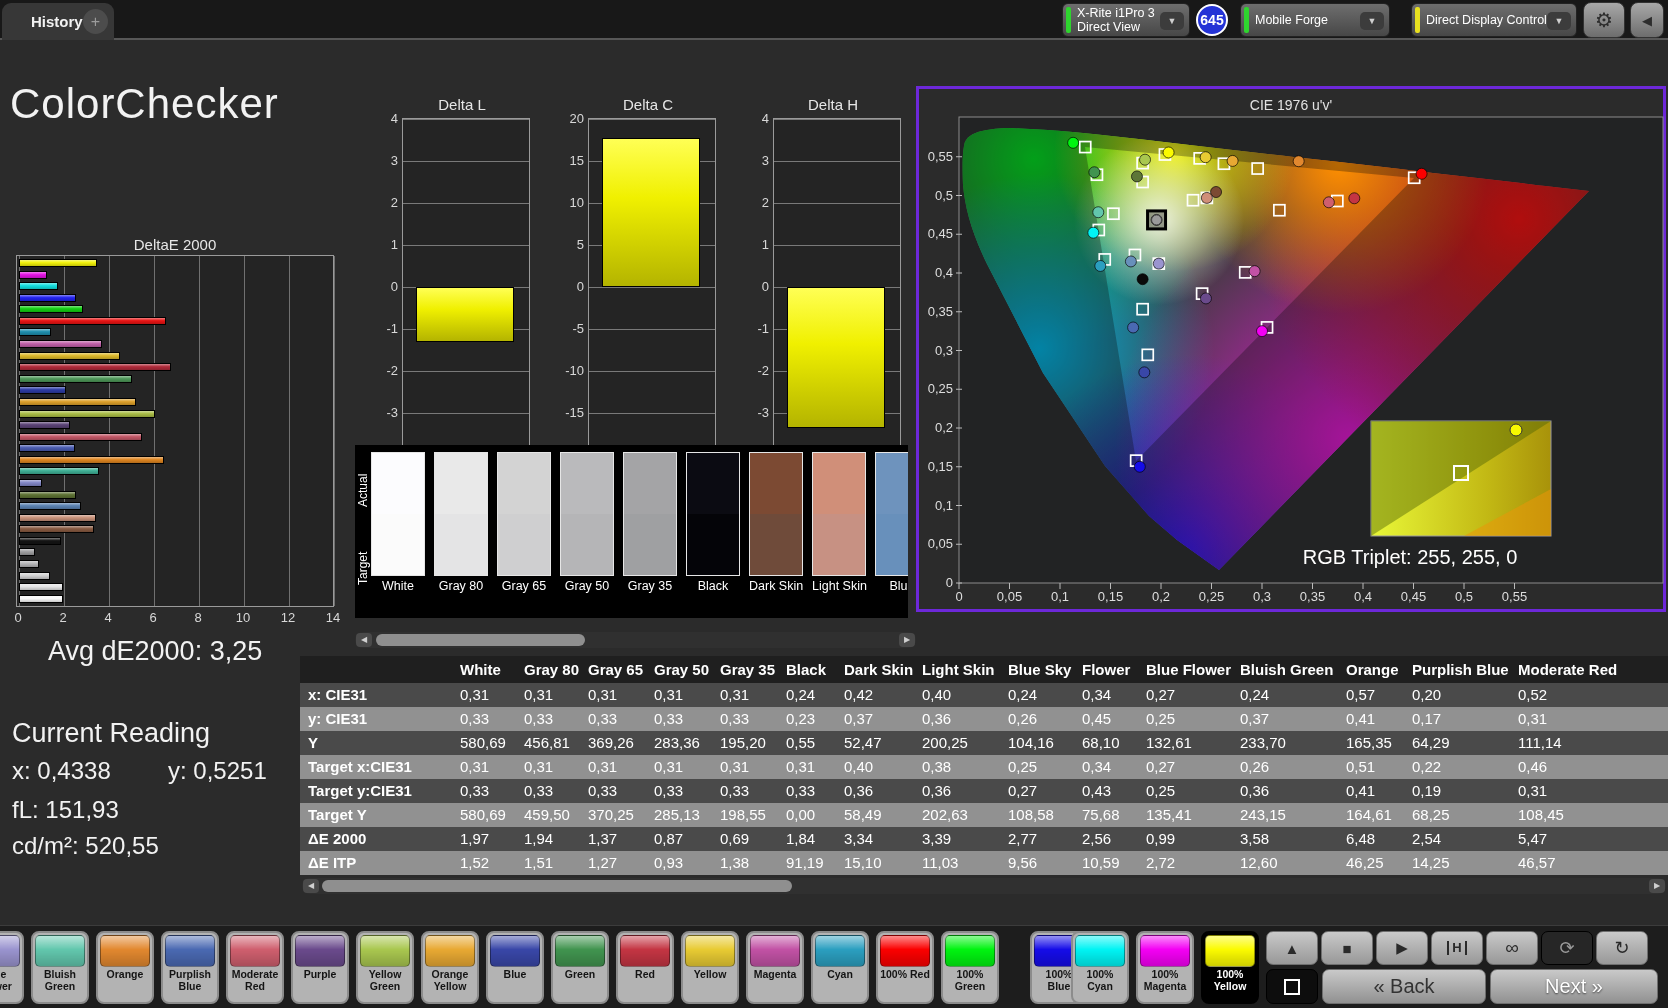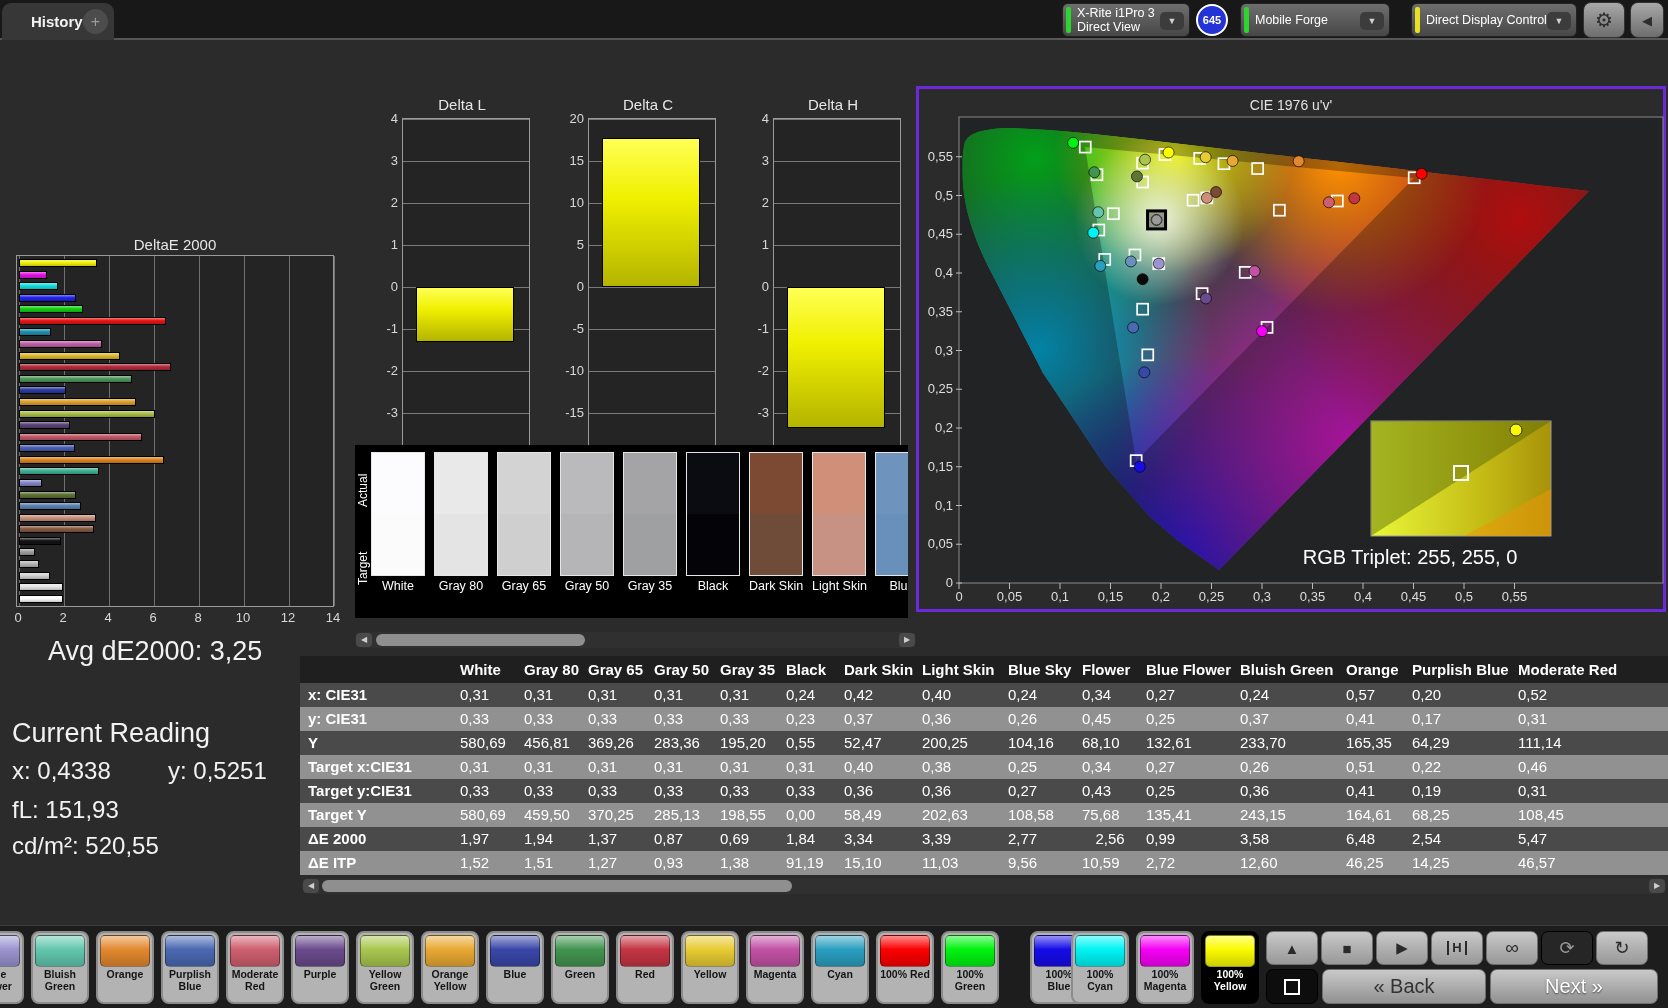--- a/index.html
+++ b/index.html
@@ -16,21 +16,21 @@
           background:#4c4c4c;color:#9b9b9b;font-size:16px;line-height:25px;text-align:center;}
   .dd{position:absolute;top:3px;height:34px;background:linear-gradient(#6e6e6e,#474747);
       border:1px solid #222;border-radius:6px;box-sizing:border-box;}
   .dd .stripe{position:absolute;left:3px;top:3px;bottom:3px;width:5px;border-radius:2px;}
   .dd .txt{position:absolute;left:14px;top:0;height:100%;display:flex;flex-direction:column;
            justify-content:center;font-size:12.5px;color:#fff;line-height:14px;white-space:nowrap;}
   .dd .arr{position:absolute;right:5px;top:8px;width:24px;height:18px;border-radius:5px;
            background:#3c3c3c;color:#cfcfcf;font-size:9px;text-align:center;line-height:18px;}
   .badge{position:absolute;left:1196px;top:4px;width:32px;height:32px;border-radius:50%;
          background:#2433d6;border:2px solid #fff;box-sizing:border-box;color:#fff;
-         font-size:11px;font-weight:bold;display:flex;align-items:center;justify-content:center;}
+         font-size:14px;font-weight:bold;display:flex;align-items:center;justify-content:center;}
   .sqbtn{position:absolute;top:2px;height:36px;background:linear-gradient(#a8a8a8,#6d6d6d);
          border:1px solid #333;border-radius:8px;box-sizing:border-box;
          display:flex;align-items:center;justify-content:center;color:#2d2d2d;}
 
   
   .pagetitle{position:absolute;left:10px;top:80px;font-size:42px;color:#f2f2f2;letter-spacing:1px;}
   .stat{position:absolute;color:#f2f2f2;}
 
   
   .dechart-title{position:absolute;left:16px;top:236px;width:318px;text-align:center;
@@ -146,20 +146,21 @@
       <span class="arr">▼</span>
     </div>
     <div class="sqbtn" style="left:1583px;width:42px;font-size:20px;">
       <span>⚙</span>
     </div>
     <div class="sqbtn" style="left:1630px;width:34px;font-size:13px;">
       <span>◀</span>
     </div>
   </div>
 
+  <div class="pagetitle">ColorChecker</div>
 
   <div class="dechart-title">DeltaE 2000</div>
   <div class="deplot" id="de-plot">
     <div id="de-grid">
         <div class="degrid" style="left: 2px;"></div>
         <div class="degrid" style="left: 47px;"></div>
         <div class="degrid" style="left: 92px;"></div>
         <div class="degrid" style="left: 137px;"></div>
         <div class="degrid" style="left: 182px;"></div>
         <div class="degrid" style="left: 227px;"></div>
@@ -738,21 +739,21 @@
         <div class="tcell rowlabel" style="width: 152px;">ΔE 2000</div>
         <div class="tcell" style="width: 64px;">1,97</div>
         <div class="tcell" style="width: 64px;">1,94</div>
         <div class="tcell" style="width: 66px;">1,37</div>
         <div class="tcell" style="width: 66px;">0,87</div>
         <div class="tcell" style="width: 66px;">0,69</div>
         <div class="tcell" style="width: 58px;">1,84</div>
         <div class="tcell" style="width: 78px;">3,34</div>
         <div class="tcell" style="width: 86px;">3,39</div>
         <div class="tcell" style="width: 74px;">2,77</div>
-        <div class="tcell" style="width: 64px; text-align: center;">2,56</div>
+        <div class="tcell" style="width: 64px;">2,56</div>
         <div class="tcell" style="width: 94px;">0,99</div>
         <div class="tcell" style="width: 106px;">3,58</div>
         <div class="tcell" style="width: 66px;">6,48</div>
         <div class="tcell" style="width: 106px;">2,54</div>
         <div class="tcell" style="width: 140px;">5,47</div>
       </div>
       <div class="trow light">
         <div class="tcell rowlabel" style="width: 152px;">ΔE ITP</div>
         <div class="tcell" style="width: 64px;">1,52</div>
         <div class="tcell" style="width: 64px;">1,51</div>

